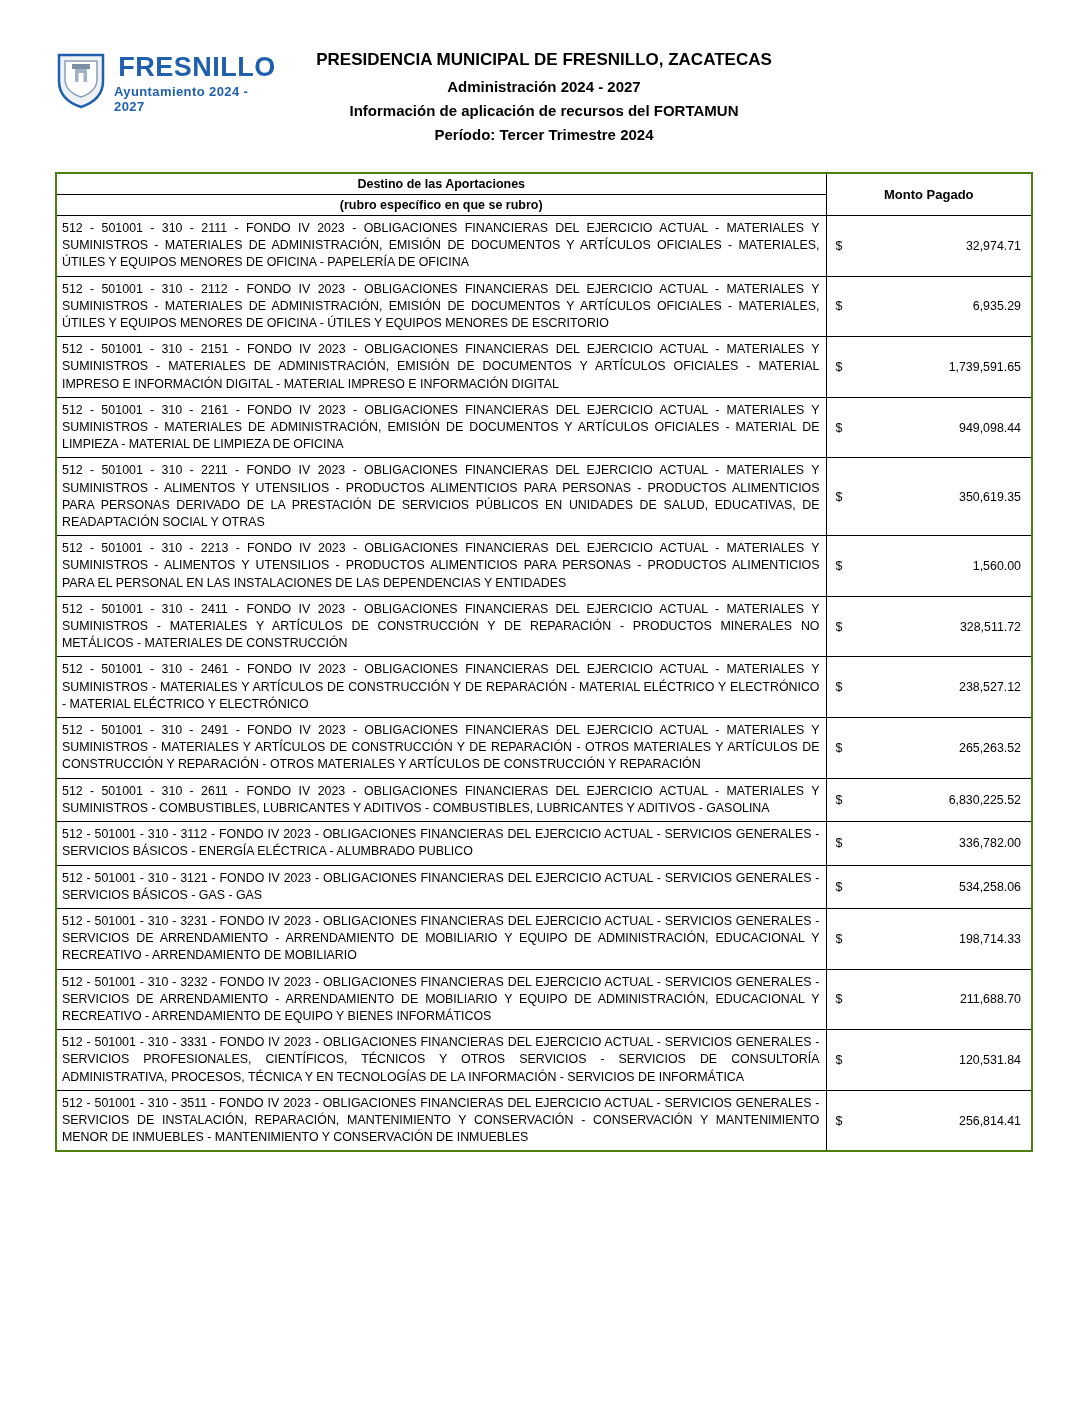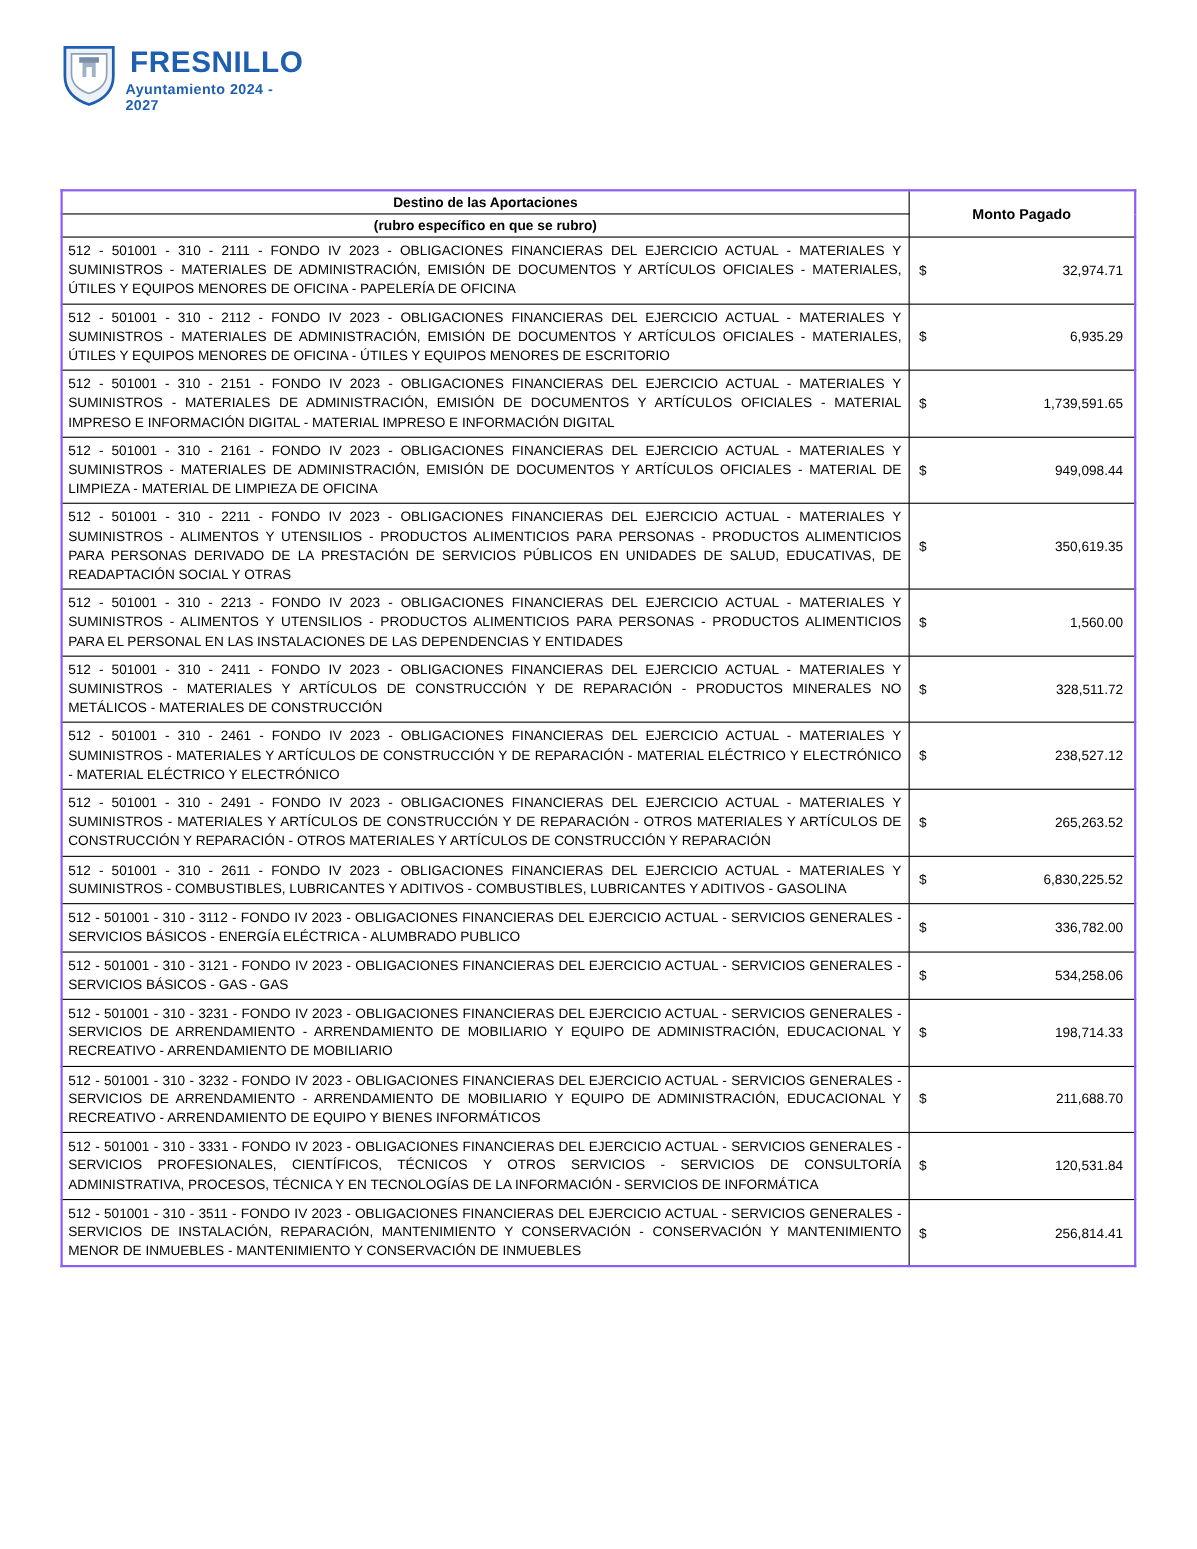--- a/index.html
+++ b/index.html
@@ -9,21 +9,21 @@
     height: 1408px;
     font-family: "Liberation Sans", sans-serif;
     color: #000;
     position: relative;
   }
   .page { padding: 36px 55px 20px 55px; }
 
   
   .header-wrap { position: relative; min-height: 122px; }
   .logo {
-    position: absolute; left: 0; top: 4px;
+    position: absolute; left: 0; top: 16px;
     width: 225px; display: flex; align-items: center; gap: 7px;
   }
   .logo-crest { flex: 0 0 auto; }
   .logo-textcol { display: flex; flex-direction: column; align-items: center; }
   .logo-name {
     font-size: 27px; font-weight: bold; letter-spacing: 0.5px;
     color: #1f5fb0;
   }
   .logo-sub {
     font-size: 13px; font-weight: bold; color: #1f5fb0;
@@ -32,21 +32,21 @@
   .titles { text-align: center; padding-top: 14px; }
   .t1 { font-size: 17px; font-weight: bold; margin-bottom: 8px; }
   .t2 { font-size: 15px; font-weight: bold; margin-bottom: 7px; }
   .t3 { font-size: 15px; font-weight: bold; margin-bottom: 7px; }
   .t4 { font-size: 15px; font-weight: bold; }
 
   
   table.report {
     width: 100%;
     border-collapse: collapse;
-    border: 2px solid #8b5cf6;
+    border: 2px solid #4d7c0f;
     margin-top: 14px;
   }
   table.report th, table.report td { border: 1px solid #000; }
   th.desc-h {
     font-size: 12.5px; font-weight: bold; text-align: center;
     padding: 2px 4px; line-height: 16px;
   }
   th.monto-h {
     width: 206px; font-size: 13px; font-weight: bold;
     text-align: center; vertical-align: middle;
@@ -81,20 +81,26 @@
           <rect x="17" y="12" width="18" height="5" fill="#7a8fa6"></rect>
           <rect x="23.5" y="21" width="5" height="9" fill="#ffffff"></rect>
         </svg>
       </span>
       <span class="logo-textcol">
         <span class="logo-name" style="color: rgb(31, 95, 176);">FRESNILLO</span>
         <span class="logo-sub" style="color: rgb(31, 95, 176);">Ayuntamiento 2024 - 2027</span>
       </span>
     </div>
 
+    <div class="titles">
+      <div class="t1">PRESIDENCIA MUNICIPAL DE FRESNILLO, ZACATECAS</div>
+      <div class="t2">Administración 2024 - 2027</div>
+      <div class="t3">Información de aplicación de recursos del FORTAMUN</div>
+      <div class="t4">Período: Tercer Trimestre 2024</div>
+    </div>
 
   </div>
 
   <table class="report">
     <colgroup>
       <col style="width:auto">
       <col style="width:206px">
     </colgroup>
     <thead>
       <tr>

